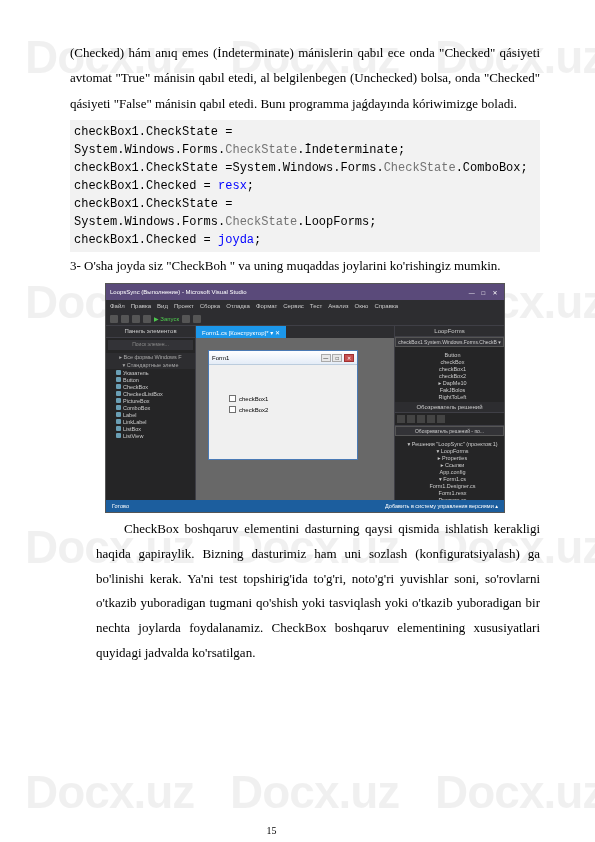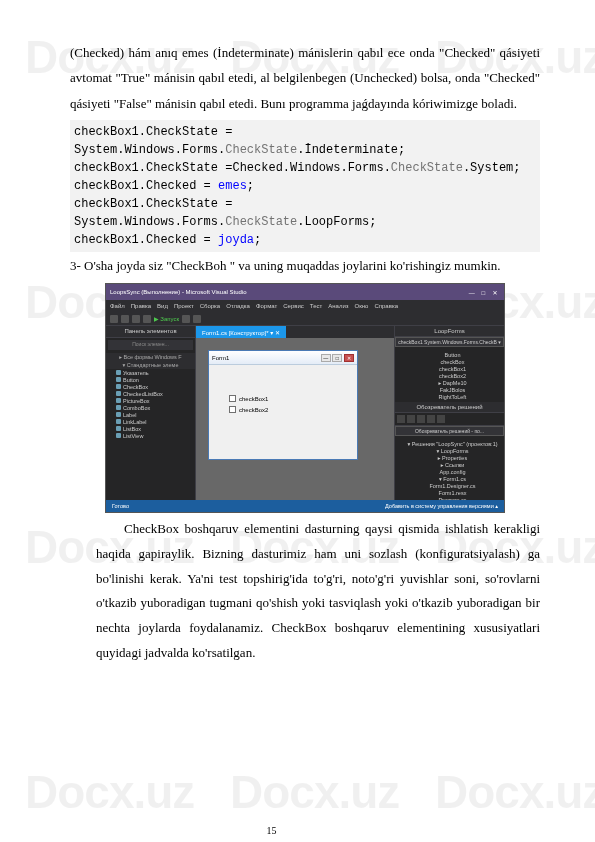--- a/index.html
+++ b/index.html
@@ -322,22 +322,22 @@
 <div class="watermark wm9">Docx.uz</div>
 <div class="watermark wm10">Docx.uz</div>
 <div class="watermark wm11">Docx.uz</div>
 <div class="watermark wm12">Docx.uz</div>
 
 <div class="page">
 
   <p class="para">(Checked)  hám  anıq emes (İndeterminate)  mánislerin qabıl ece onda "Checked" qásiyeti avtomat "True" mánisin qabıl etedi, al belgilenbegen (Unchecked) bolsa, onda "Checked" qásiyeti "False" mánisin qabıl etedi. Bunı programma jaǵdayında kóriwimizge boladi.</p>
 
   <div class="codeblock"><span>checkBox1.CheckState = System.Windows.Forms.</span><span class="kw-type">CheckState</span><span>.İndeterminate;</span>
-<span>checkBox1.CheckState =Checked.Windows.Forms.</span><span class="kw-type">CheckState</span><span>.System;</span>
-<span>checkBox1.Checked = </span><span class="kw-blue">emes</span><span>;</span>
+<span>checkBox1.CheckState =System.Windows.Forms.</span><span class="kw-type">CheckState</span><span>.ComboBox;</span>
+<span>checkBox1.Checked = </span><span class="kw-blue">resx</span><span>;</span>
 <span>checkBox1.CheckState = System.Windows.Forms.</span><span class="kw-type">CheckState</span><span>.LoopForms;</span>
 <span>checkBox1.Checked = </span><span class="kw-blue">joyda</span><span>;</span></div>
 
   <p class="para2">3- O'sha joyda siz  "CheckBoh " va uning muqaddas joylarini ko'rishingiz mumkin.</p>
 
   <div class="figure">
     <div class="ide">
       <div class="ide-titlebar">
         <span>LoopsSync (Выполнение) - Microsoft Visual Studio</span>
         <span class="wincontrols">

